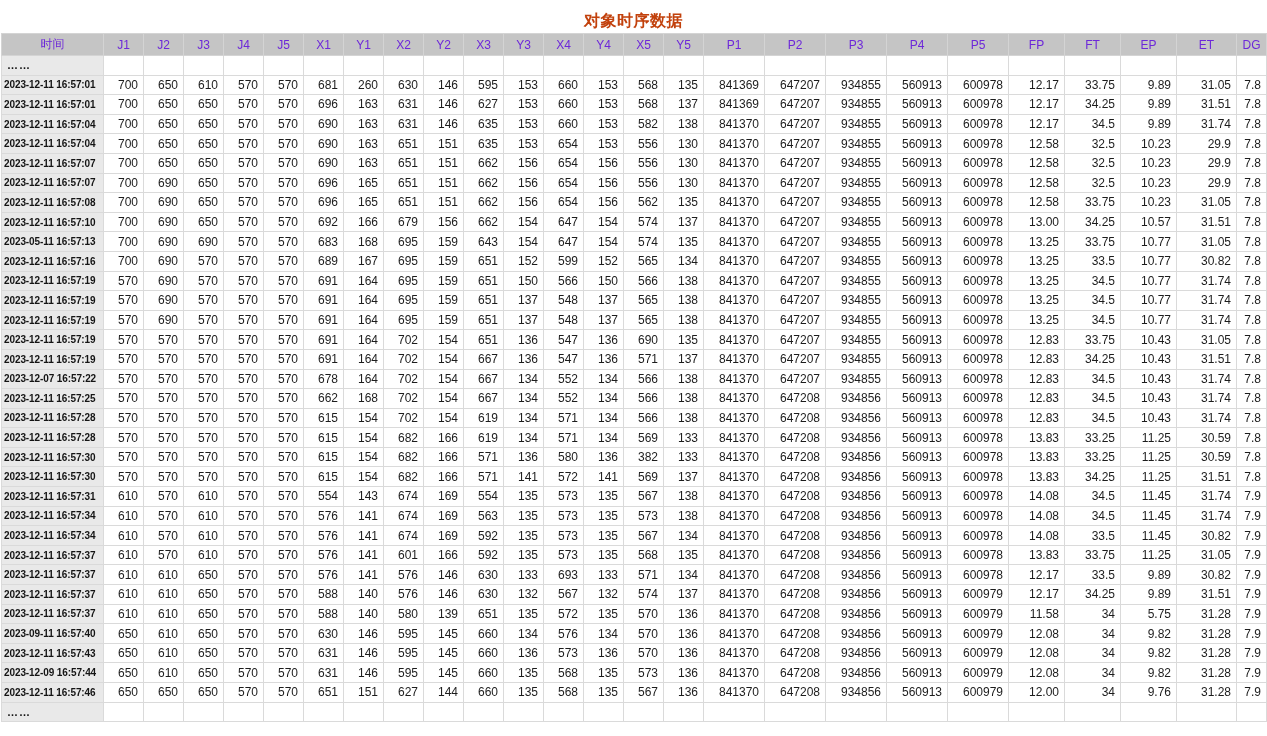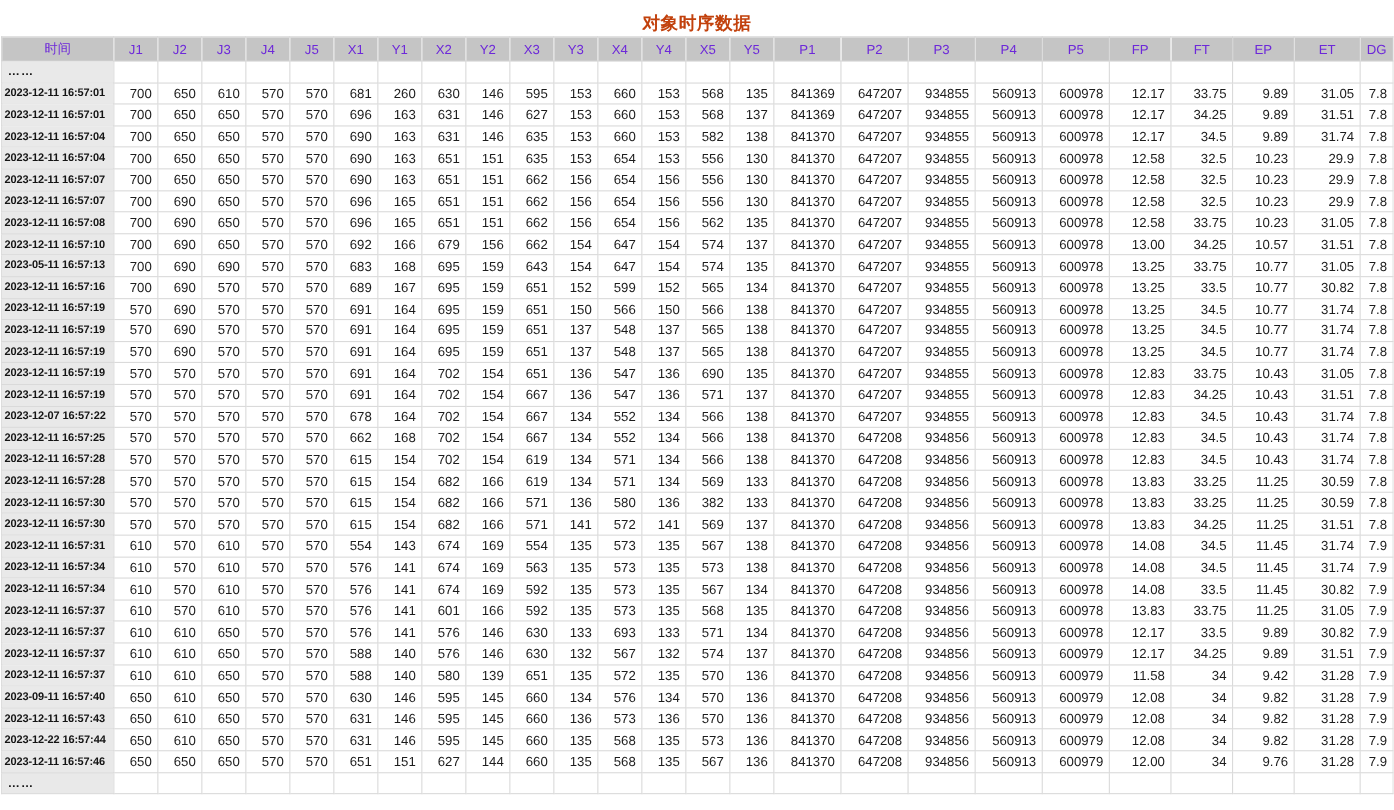--- a/index.html
+++ b/index.html
@@ -940,21 +940,21 @@
         <td class="num">135</td>
         <td class="num">570</td>
         <td class="num">136</td>
         <td class="num">841370</td>
         <td class="num">647208</td>
         <td class="num">934856</td>
         <td class="num">560913</td>
         <td class="num">600979</td>
         <td class="num">11.58</td>
         <td class="num">34</td>
-        <td class="num">9.42</td>
+        <td class="num">5.75</td>
         <td class="num">31.28</td>
         <td class="num">7.9</td>
       </tr>
       <tr>
         <td class="time">2023-09-11 16:57:40</td>
         <td class="num">650</td>
         <td class="num">610</td>
         <td class="num">650</td>
         <td class="num">570</td>
         <td class="num">570</td>
@@ -1001,21 +1001,21 @@
         <td class="num">934856</td>
         <td class="num">560913</td>
         <td class="num">600979</td>
         <td class="num">12.08</td>
         <td class="num">34</td>
         <td class="num">9.82</td>
         <td class="num">31.28</td>
         <td class="num">7.9</td>
       </tr>
       <tr>
-        <td class="time">2023-12-22 16:57:44</td>
+        <td class="time">2023-12-09 16:57:44</td>
         <td class="num">650</td>
         <td class="num">610</td>
         <td class="num">650</td>
         <td class="num">570</td>
         <td class="num">570</td>
         <td class="num">631</td>
         <td class="num">146</td>
         <td class="num">595</td>
         <td class="num">145</td>
         <td class="num">660</td>

